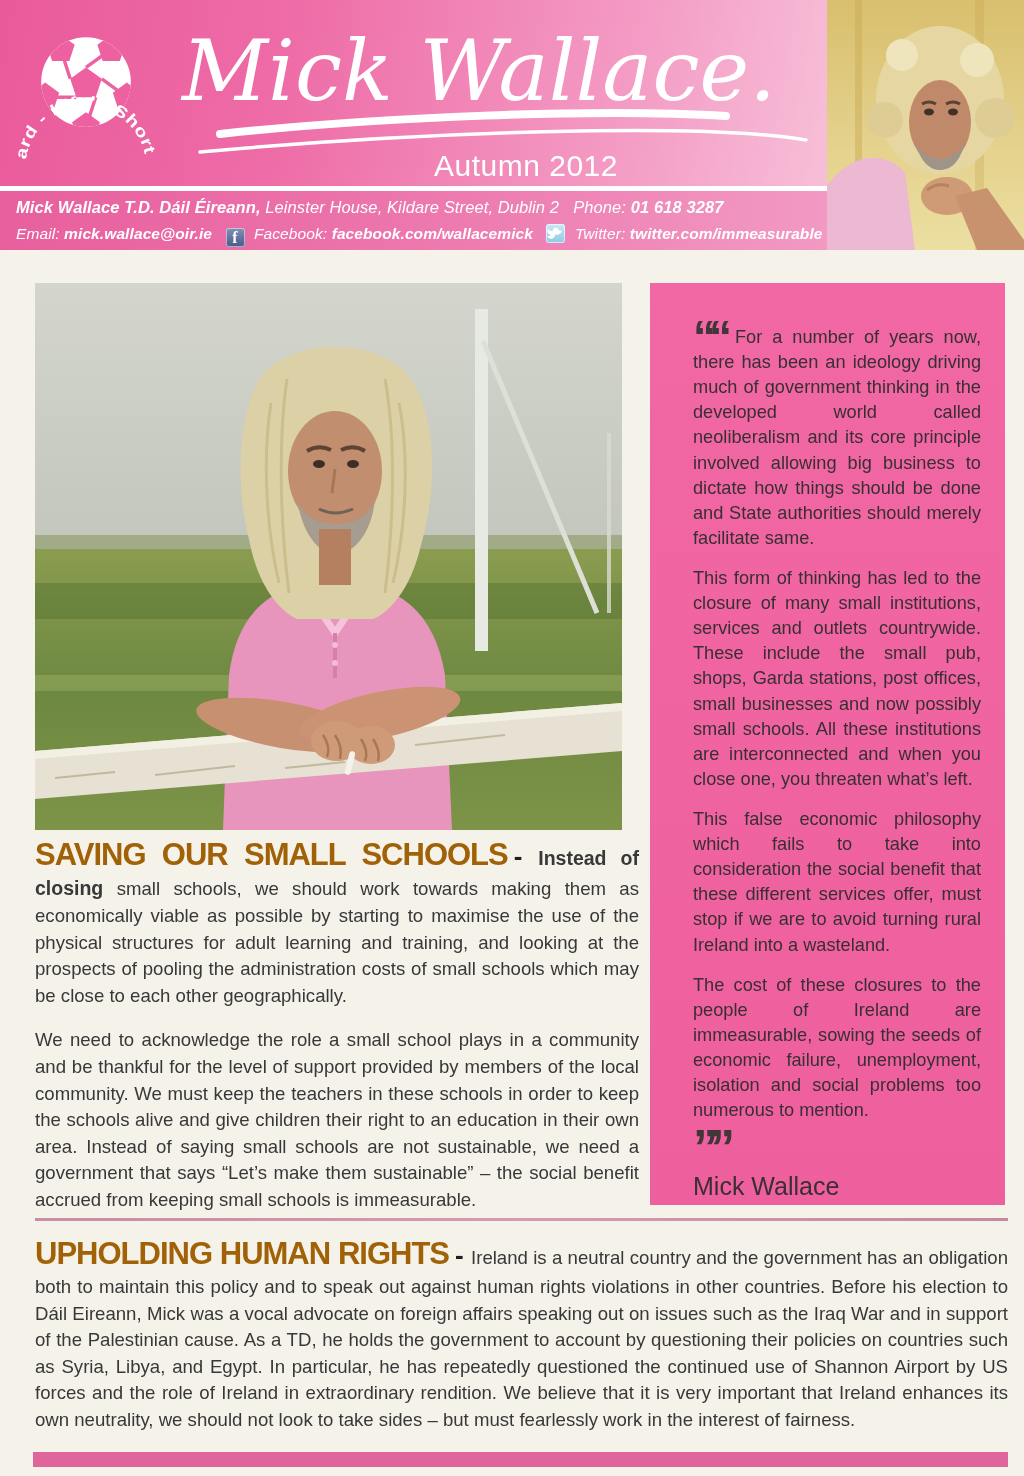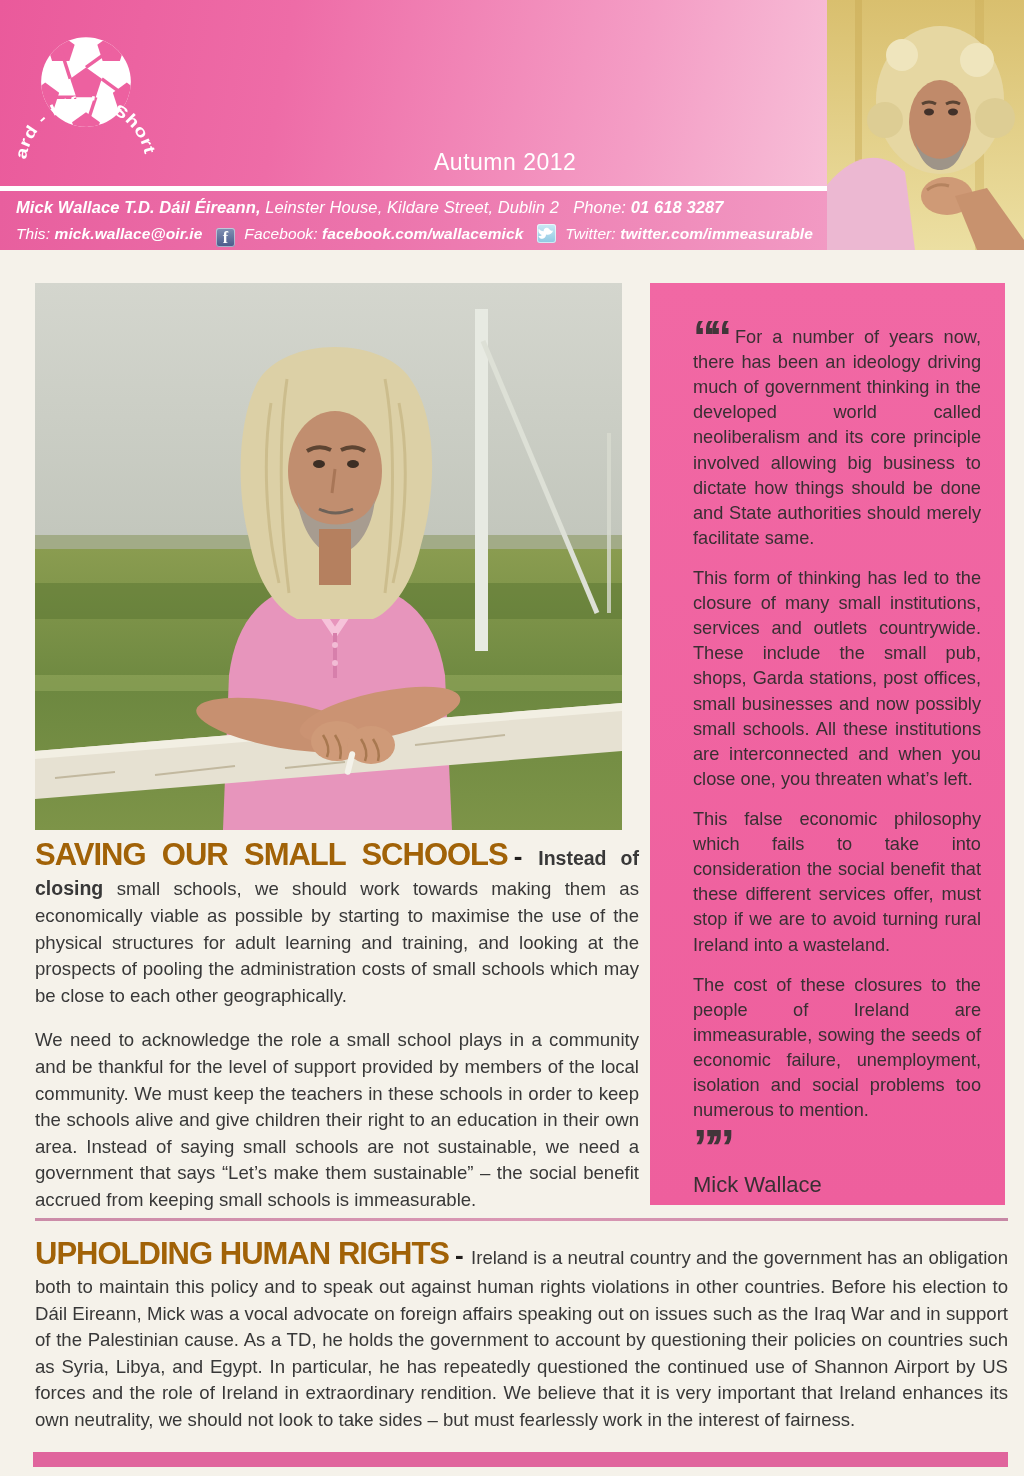--- a/index.html
+++ b/index.html
@@ -16,32 +16,32 @@
   .contact-line{position:absolute;left:16px;white-space:nowrap;font-size:16.5px;letter-spacing:.1px;}
   .contact-line.l1{top:7px;}
   .contact-line.l2{top:33px;font-size:15.5px;}
   .contact-line b{font-weight:bold;}
   .soc-icon{display:inline-block;width:19px;height:19px;vertical-align:-4px;margin:0 5px 0 9px;border-radius:3px;text-align:center;}
   .fb{background:linear-gradient(#8292b4 0%,#49598a 100%);box-shadow:inset 0 0 0 1px rgba(255,255,255,.5);}
   .fb span{color:#fff;font-family:"Liberation Serif",serif;font-weight:bold;font-style:normal;font-size:16px;line-height:19px;}
   .tw{background:linear-gradient(#cdeaf6 0%,#8ec8e2 100%);box-shadow:inset 0 0 0 1px rgba(255,255,255,.6);}
   .logo-wrap{position:absolute;left:8px;top:4px;width:156px;height:156px;}
   .sig-wrap{position:absolute;left:178px;top:4px;width:646px;height:172px;}
-  .issue-label{position:absolute;left:434px;top:149px;color:#ffffff;font-size:23px;letter-spacing:.5px;}
+  .issue-label{position:absolute;left:434px;top:149px;color:#ffffff;font-size:30px;letter-spacing:.5px;}
   .header-photo{position:absolute;right:0;top:0;width:197px;height:250px;}
 
   
   .main-photo{position:absolute;left:35px;top:283px;width:587px;height:547px;}
   .quote-box{position:absolute;left:650px;top:283px;width:355px;height:922px;box-sizing:border-box;
     background:linear-gradient(180deg,#f168a4 0%,#ee5f9d 100%);
     padding:42px 24px 20px 43px;color:#392f33;overflow:hidden;}
   .quote-box p{margin:0 0 15px 0;font-size:18.2px;line-height:1.38;text-align:justify;}
   .q-open{font-size:46px;font-weight:bold;letter-spacing:-7px;color:#41363a;line-height:0;vertical-align:-10px;margin-right:10px;}
   .q-close{font-size:50px;font-weight:bold;letter-spacing:-8px;color:#41363a;line-height:.4;margin:2px 0 10px 0;}
-  .q-attr{font-size:22px;margin-top:14px;}
+  .q-attr{font-size:25px;margin-top:14px;}
 
   .schools-col{position:absolute;left:35px;top:838px;width:604px;color:#383838;}
   .body-text{font-size:18.6px;line-height:1.43;text-align:justify;margin:0 0 18px 0;}
   .section-heading{font-size:31px;font-weight:bold;letter-spacing:-1px;color:#a16207;white-space:nowrap;line-height:1;}
   .heading-dash{font-size:26px;font-weight:bold;color:#211f1e;padding:0 2px 0 6px;}
   .lead-in{font-weight:bold;font-size:19.5px;}
 
   .section-sep{position:absolute;left:35px;top:1218px;width:973px;height:3px;
     background:linear-gradient(90deg,#cb8ca8,#d998b4 50%,#c788a5);}
   .rights-col{position:absolute;left:35px;top:1237px;width:973px;color:#383838;}
@@ -88,32 +88,39 @@
           <line x1="70" y1="95.7" x2="38.2" y2="95.6"></line>
           <line x1="63.8" y1="76.7" x2="54.1" y2="46.4"></line>
         </g>
       </g>
       <text font-family="Liberation Sans, sans-serif" font-size="16.5" font-weight="bold" fill="#ffffff" letter-spacing="0.5">
         <textPath href="#ringPath" startOffset="0" textLength="382" lengthAdjust="spacingAndGlyphs">- Life's Short - Work Hard - Play Hard</textPath>
       </text>
     </svg>
   </div>
 
+  <div class="sig-wrap">
+    <svg width="646" height="172" viewBox="0 0 646 172">
+      <text x="4" y="96" font-family="DejaVu Serif, serif" font-style="italic" font-size="84" fill="#ffffff">Mick Wallace.</text>
+      <path d="M42 130 C200 113 420 104 548 112" stroke="#ffffff" stroke-width="8" fill="none" stroke-linecap="round"></path>
+      <path d="M22 148 C240 128 520 118 628 136" stroke="#ffffff" stroke-width="3.5" fill="none" stroke-linecap="round"></path>
+    </svg>
+  </div>
 
   <div class="issue-label">Autumn 2012</div>
 
   <div class="contact-bar">
     <div class="contact-line l1">
       <b>Mick Wallace T.D. Dáil Éireann,</b>
       <span>Leinster House, Kildare Street, Dublin 2</span>&nbsp;&nbsp;
       <span>Phone:</span>
       <b>01 618 3287</b>
     </div>
     <div class="contact-line l2">
-      <span>This:</span>
+      <span>Email:</span>
       <b>mick.wallace@oir.ie</b>
       <span class="soc-icon fb"><span>f</span></span>
       <span>Facebook:</span>
       <b>facebook.com/wallacemick</b>
       <span class="soc-icon tw">
         <svg width="19" height="19" viewBox="0 0 16 16">
             <path d="M3.5 12.5 C6.5 12.5 7.6 10.6 7.6 8.8 C9.6 9.6 12.6 8.6 13.6 5.4 C12.2 6.2 11.2 5.4 10.4 4.4 C8.6 2.2 5.4 3.2 5.6 6 C3.6 6 2.4 5 1.4 4 C.6 7 2.4 9 4.2 9.2 C3.4 10 2.4 10.2 1.2 10.2 C2 12.2 3.5 12.5 3.5 12.5 Z" fill="#ffffff"></path>
           </svg>
       </span>
       <span>Twitter:</span>

